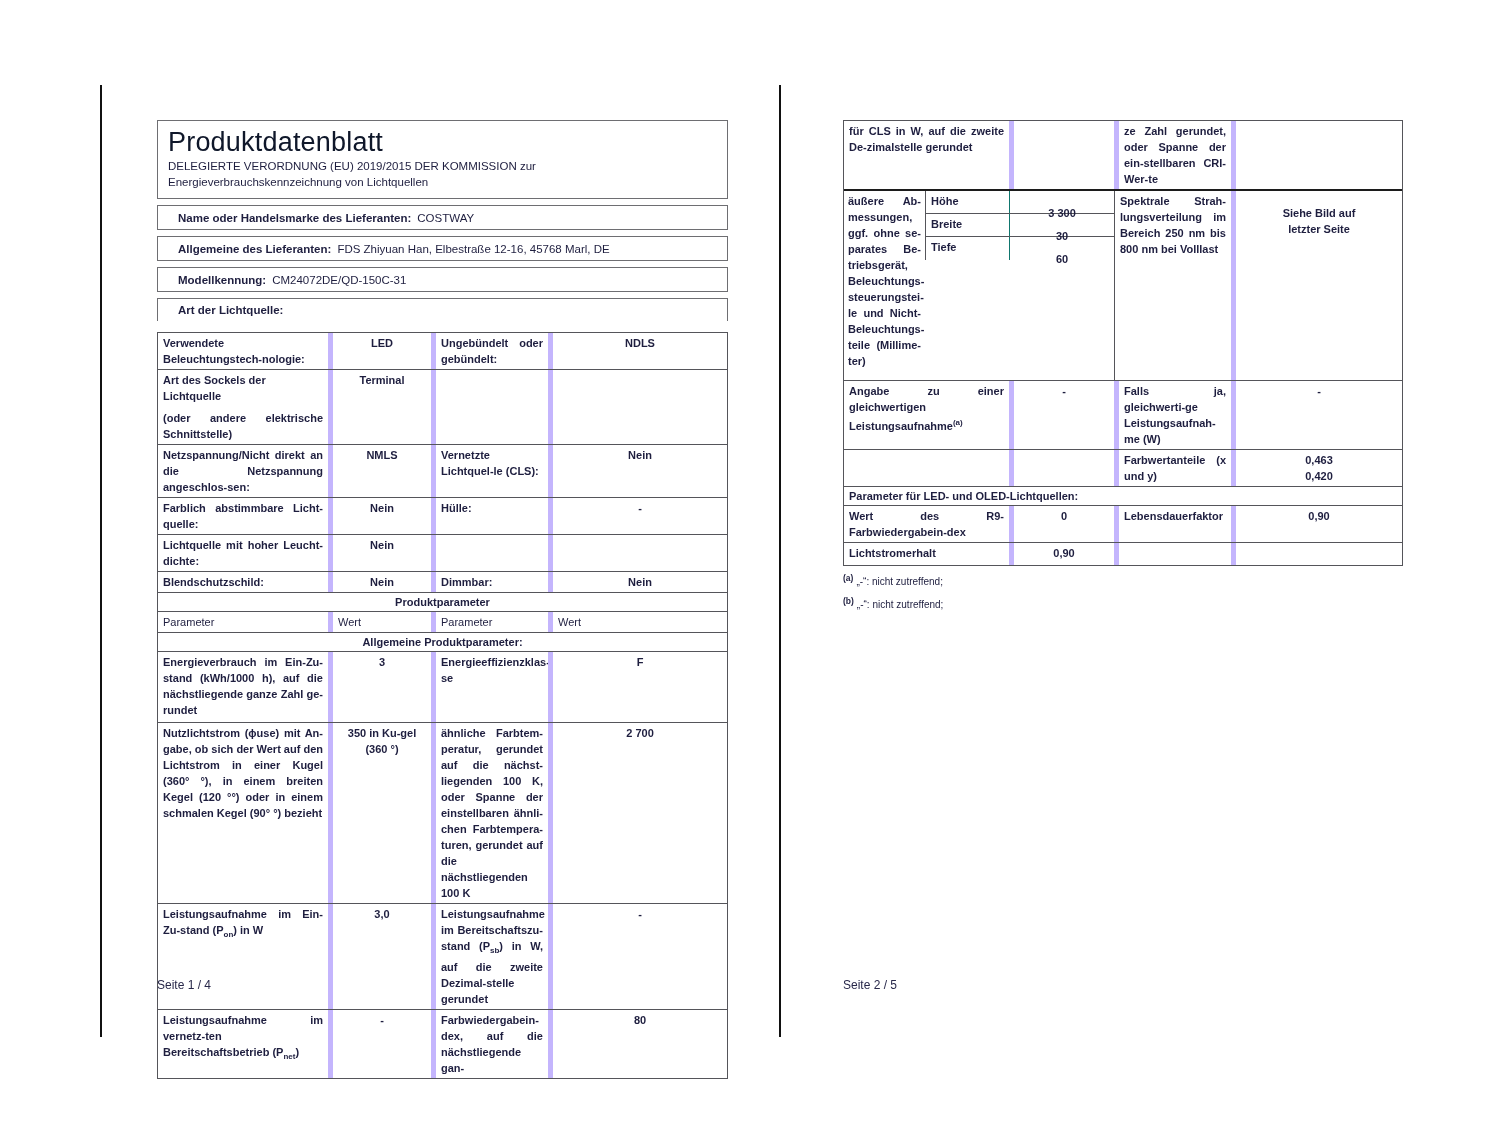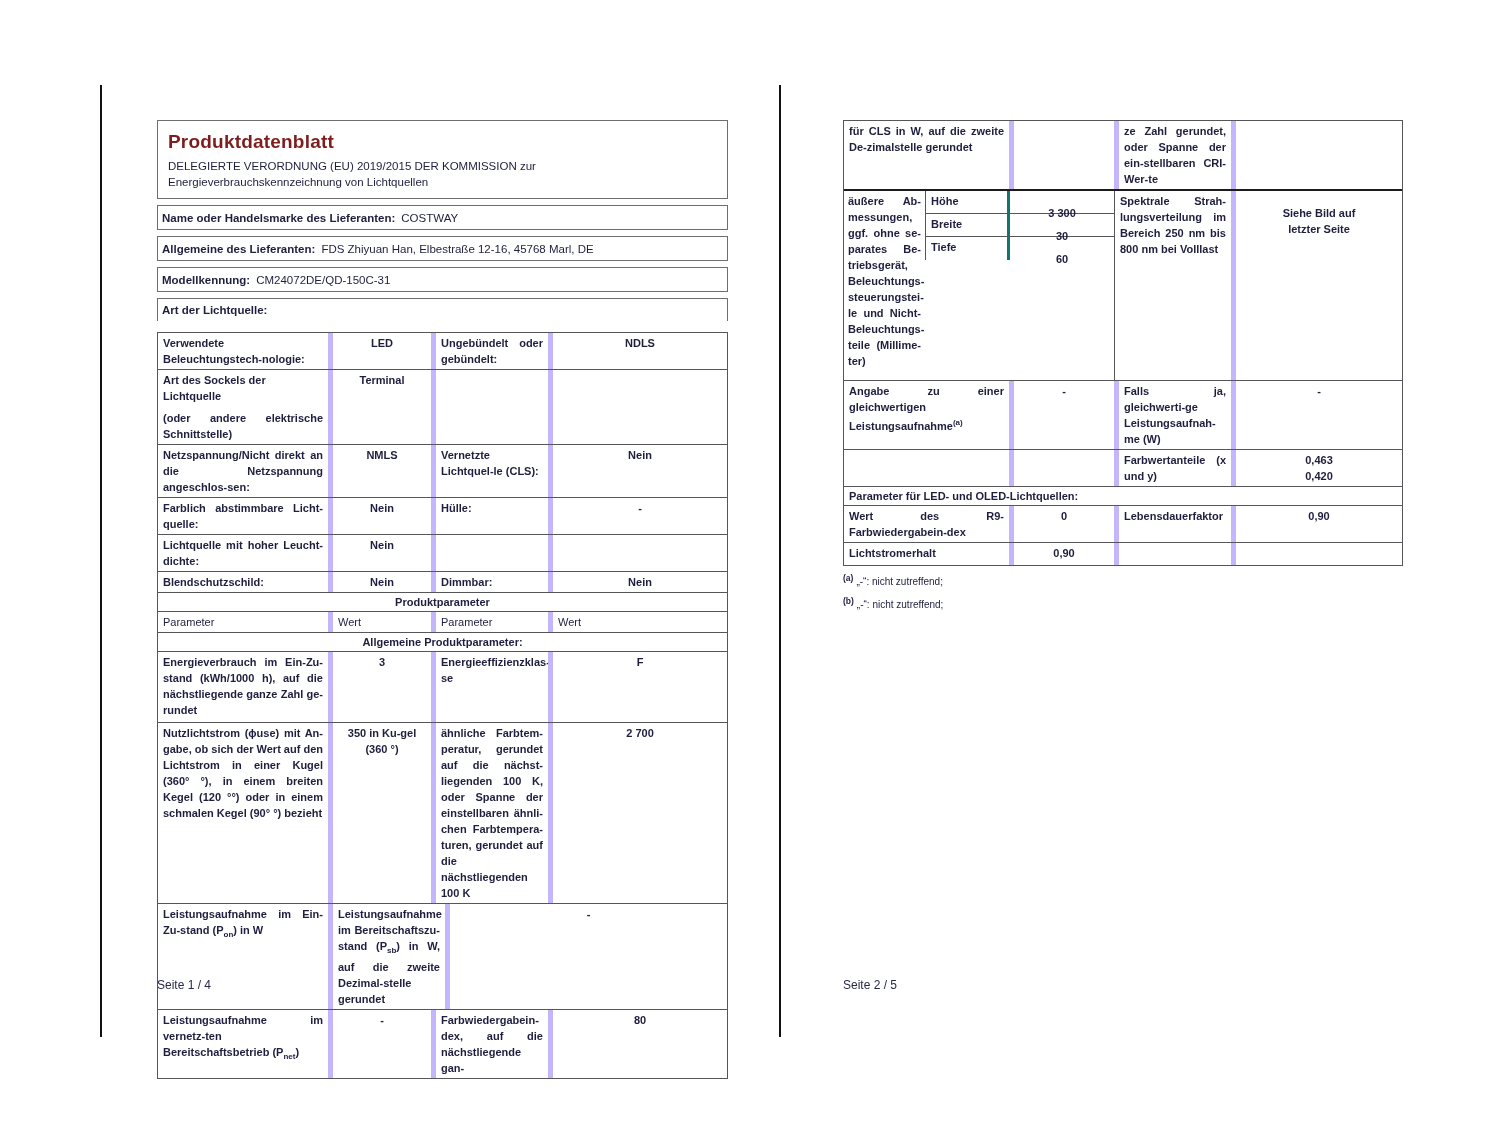--- a/index.html
+++ b/index.html
@@ -8,23 +8,23 @@
     font-family:"Liberation Sans", sans-serif; color:#1e1e3f; overflow:hidden;
   }
   .vline { position:absolute; top:85px; height:952px; width:2px; background:#111; }
 
   .page { position:absolute; top:120px; }
   #page1 { left:157px; width:571px; }
   #page2 { left:843px; width:560px; }
 
   
   .box { box-sizing:border-box; border:1px solid #6e6e72; margin-bottom:6px;
-         padding:3px 4px; font-size:11.5px; line-height:16px; }
+         padding:3px 20px; font-size:11.5px; line-height:16px; }
   .title-box { padding:5px 10px 8px 10px; }
-  .doc-title { font-size:19px; line-height:32px; font-weight:700; color:#7f1d1d; letter-spacing:0.2px; }
+  .doc-title { font-size:27px; line-height:32px; font-weight:400; color:#0f172a; letter-spacing:0.2px; }
   .subtitle { font-size:11.5px; line-height:16px; color:#1e1e3f; }
   .subtitle:first-of-type { margin-top:4px; }
   .info-box { min-height:25px; display:flex; align-items:center; gap:6px; }
   .b { font-weight:700; }
   .art-box { margin-bottom:11px; border-bottom:none; min-height:19px; }
 
   
   .tbl { box-sizing:border-box; border:1px solid #55555a; font-size:11px; line-height:16px; }
   .trow { display:flex; border-bottom:1px solid #55555a; box-sizing:border-box; }
   .trow:last-child { border-bottom:none; }
@@ -44,21 +44,21 @@
   .c1 { width:170px; } .c2 { width:103px; } .c3 { width:117px; } .c4 { flex:1; }
   
   .d1 { width:165px; } .d2 { width:105px; } .d3 { width:117px; } .d4 { flex:1; }
 
   
   .heavy { border-bottom:2px solid #1c1c1c; }
   .da { box-sizing:border-box; width:81px; padding:2px 4px; font-weight:700; text-align:justify; }
   .dimwrap { box-sizing:border-box; width:189px; }
   .dimrow { display:flex; border-left:1px solid #55555a; border-bottom:1px solid #55555a; height:23px; box-sizing:border-box; }
   .dimrow.last { border-bottom:none; }
-  .dimlbl { box-sizing:border-box; width:84px; border-right:3px solid #0f766e; padding:2px 5px; font-weight:700; }
+  .dimlbl { box-sizing:border-box; width:84px; border-right:1px solid #0f766e; padding:2px 5px; font-weight:700; }
   .dimval { box-sizing:border-box; flex:1; text-align:center; font-weight:700; padding:14px 4px; }
   .bl { border-left:1px solid #55555a; }
   .narrow { max-width:104px; margin:12px auto; }
 
   .footnote { margin-top:5px; font-size:10px; line-height:15px; color:#1e1e3f; }
   .footnote sup { font-size:8.5px; font-weight:700; margin-right:3px; }
 
   .pfooter { position:absolute; top:978px; font-size:12px; color:#28284a; text-align:left; }
   #footer1 { left:157px; width:566px; }
   #footer2 { left:843px; width:557px; }
@@ -161,20 +161,21 @@
       <div class="trow" style="min-height:170px">
         <div class="cell c1 lbl j">Nutzlichtstrom (ϕuse) mit An-gabe, ob sich der Wert auf den Lichtstrom in einer Kugel (360° °), in einem breiten Kegel (120 °°) oder in einem schmalen Kegel (90° °) bezieht</div>
         <div class="cell c2 val">350 in Ku-gel (360 °)</div>
         <div class="cell c3 lbl j">ähnliche Farbtem-peratur, gerundet auf die nächst-liegenden 100 K, oder Spanne der einstellbaren ähnli-chen Farbtempera-turen, gerundet auf die nächstliegenden 100 K</div>
         <div class="cell c4 val">2 700</div>
       </div>
       <div class="trow" style="min-height:82px">
         <div class="cell c1 lbl j">
           <span>Leistungsaufnahme im Ein-Zu-stand (P</span><sub>on</sub><span>) in W</span>
         </div>
+        <div class="cell c2 val">3,0</div>
         <div class="cell c3 lbl j">
           <span>Leistungsaufnahme im Bereitschaftszu-stand (P</span><sub>sb</sub><span>) in W, auf die zweite Dezimal-stelle gerundet</span>
         </div>
         <div class="cell c4 val">-</div>
       </div>
       <div class="trow" style="min-height:52px">
         <div class="cell c1 lbl j">
           <span>Leistungsaufnahme im vernetz-ten Bereitschaftsbetrieb (P</span><sub>net</sub><span>)</span>
         </div>
         <div class="cell c2 val">-</div>

